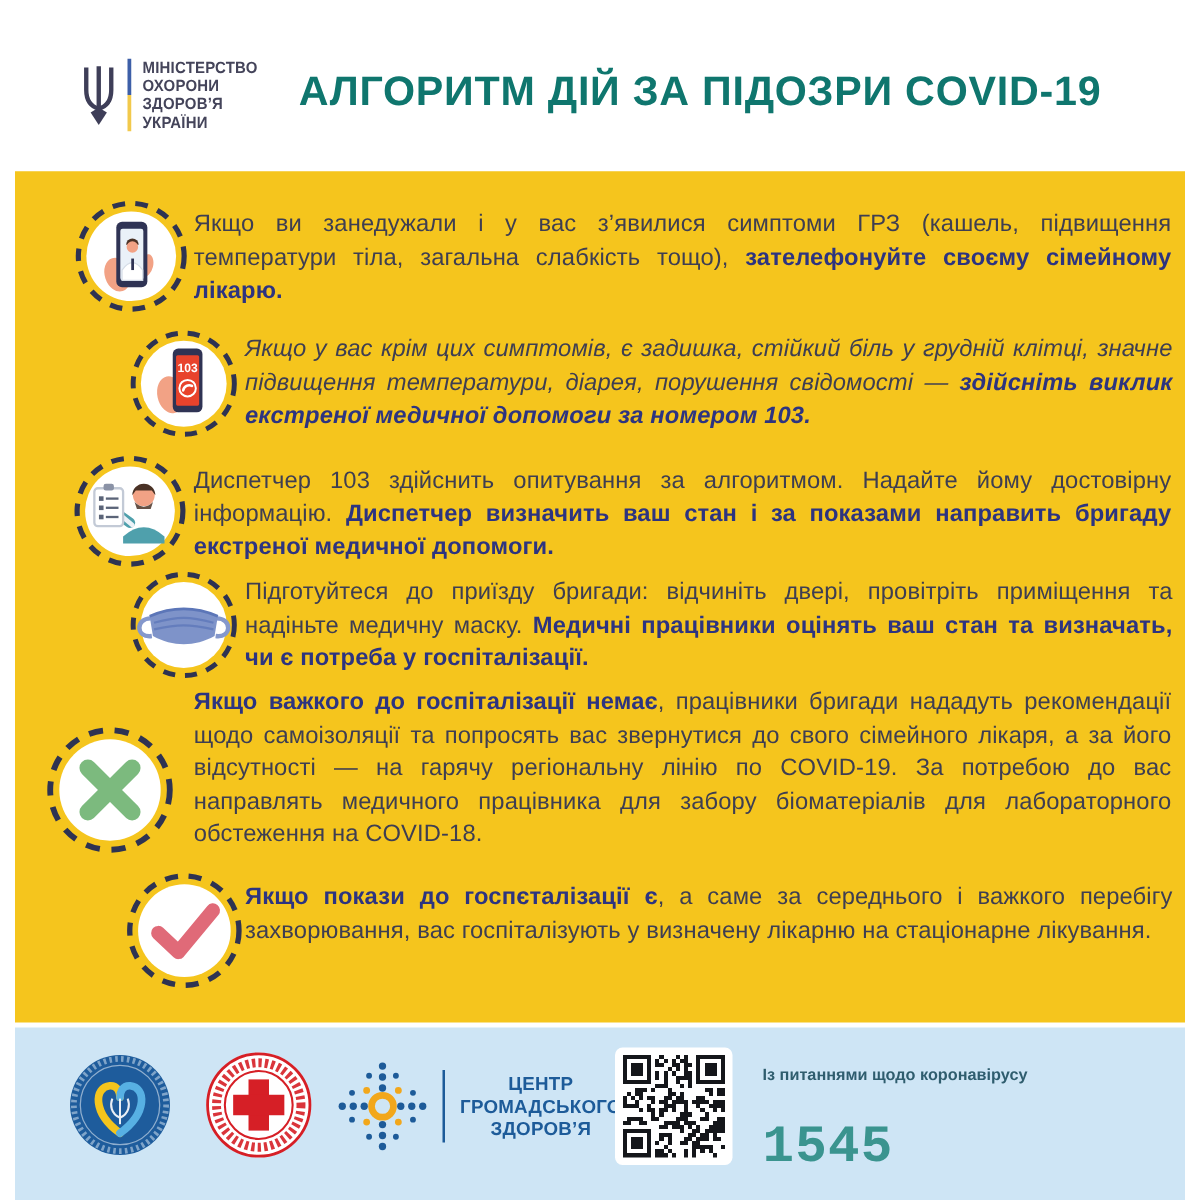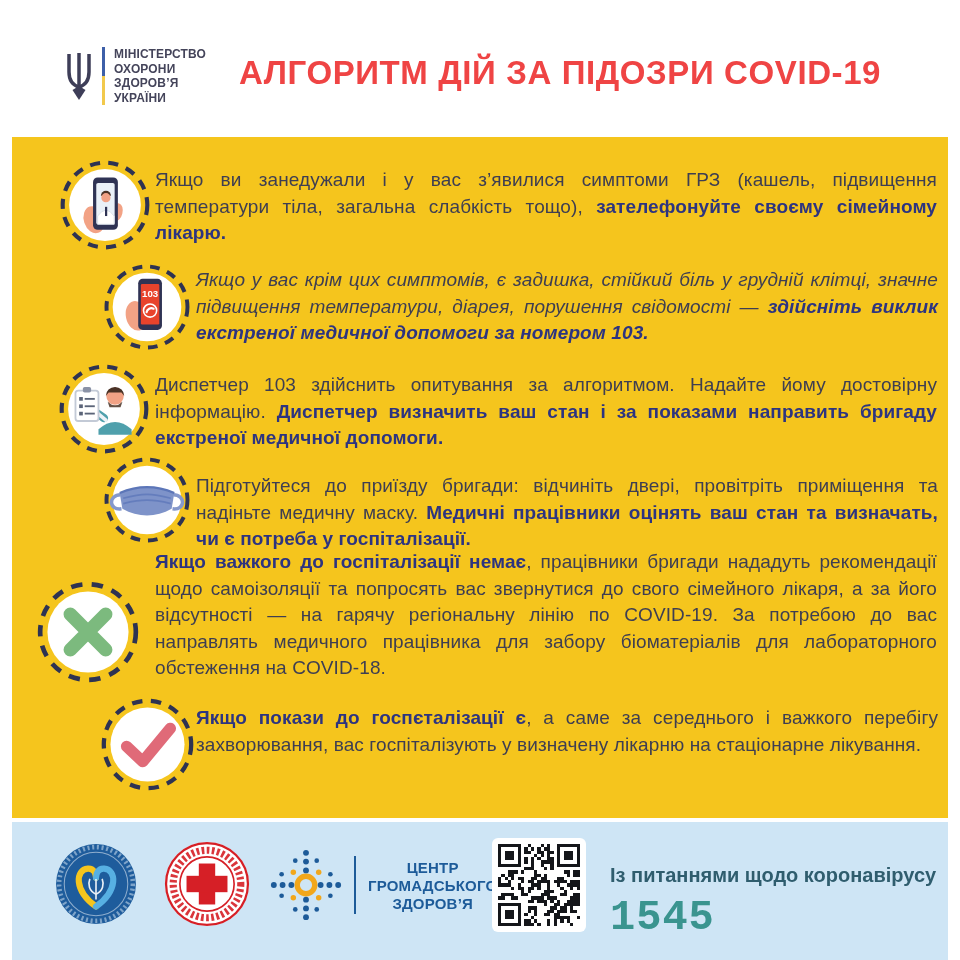--- a/index.html
+++ b/index.html
@@ -9,40 +9,40 @@
   }
   .abs{position:absolute;}
 
   
   .ministry{left:64px;top:44px;width:180px;height:64px;display:flex;align-items:center;}
   .trident{width:30px;height:58px;flex:0 0 auto;}
   .logo-bar{width:3px;height:58px;margin:0 9px 0 8px;flex:0 0 auto;display:flex;flex-direction:column;}
   .logo-bar .top{flex:1;background:#3D5FA8;}
   .logo-bar .bot{flex:1;background:#F2C94C;}
   .ministry-name{font-size:13px;font-weight:bold;color:#44445A;line-height:14.5px;letter-spacing:.2px;transform:scaleX(.92);transform-origin:left center;white-space:nowrap;}
-  .page-title{left:178px;top:54px;width:764px;text-align:center;font-size:33px;font-weight:800;color:#ef4444;letter-spacing:.6px;white-space:nowrap;}
+  .page-title{left:178px;top:54px;width:764px;text-align:center;font-size:33px;font-weight:800;color:#0f766e;letter-spacing:.6px;white-space:nowrap;}
 
   
   .yellow{left:12px;top:137px;width:936px;height:681px;background:#F5C51D;}
 
   .badge{position:absolute;}
   .badge svg{display:block;width:100%;height:100%;}
 
   .step-text{position:absolute;font-size:19px;line-height:26.5px;color:#3E3E52;text-align:justify;letter-spacing:.1px;}
   .step-text .bd{font-weight:bold;color:#2D3480;}
 
   
   .footer{left:12px;top:822px;width:936px;height:162px;background:#CEE5F5;text-align:center;}
   .f-logo{position:absolute;}
   .f-logo svg{display:block;width:100%;height:100%;}
   .cgz-divider{left:342px;top:34px;width:2px;height:58px;background:#1D5B99;}
   .cgz-text{left:356px;top:37px;font-size:15px;font-weight:bold;color:#1D5B99;line-height:18px;letter-spacing:.2px;}
   .qr-box{left:480px;top:16px;width:94px;height:94px;background:#ffffff;border-radius:6px;padding:6px;box-sizing:border-box;}
   .qr-box svg{display:block;width:100%;height:100%;}
-  .hotline{left:598px;top:26px;font-size:20px;font-weight:bold;color:#2F5D6E;line-height:23px;margin-top:16px;}
+  .hotline{left:598px;top:26px;font-size:13px;font-weight:bold;color:#2F5D6E;line-height:23px;}
   .hotline-number{left:598px;top:72px;font-size:42px;font-weight:800;color:#3A948F;letter-spacing:1px;font-family:Liberation Mono, monospace;}
 </style>
 </head>
 <body>
 
 <div class="abs ministry">
   <svg class="trident" viewBox="0 0 60 100">
     <g fill="none" stroke="#3E3E58" stroke-width="7">
       <path d="M10 6 V42 Q10 66 30 72 Q50 66 50 42 V6"></path>
       <path d="M30 4 V72"></path>
@@ -133,21 +133,21 @@
     <circle cx="50" cy="50" r="39" fill="#ffffff"></circle>
     <path d="M20 44 C6 44 6 62 21 60" fill="none" stroke="#8598CC" stroke-width="4"></path>
     <path d="M80 44 C94 44 94 62 79 60" fill="none" stroke="#8598CC" stroke-width="4"></path>
     <path d="M19 42 C40 33 60 33 81 42 L78 60 C60 70 40 70 22 60 Z" fill="#7E93C9"></path>
     <path d="M19 42 C40 33 60 33 81 42" fill="none" stroke="#5C76B8" stroke-width="2.5"></path>
     <path d="M23 48 C45 42 55 42 77 48" fill="none" stroke="#5C76B8" stroke-width="2" opacity=".75"></path>
     <path d="M23 54 C45 49 55 49 77 54" fill="none" stroke="#5C76B8" stroke-width="2" opacity=".75"></path>
   </svg>
 </div>
 
-<div class="step-text" style="left:196px;top:461px;width:742px;margin-top:12px;">
+<div class="step-text" style="left:196px;top:461px;width:742px;">
   <span>Підготуйтеся до приїзду бригади: відчиніть двері, провітріть приміщення та надіньте медичну маску. </span><span class="bd">Медичні працівники оцінять ваш стан та визначать, чи є потреба у госпіталізації.</span>
 </div>
 
 <div class="badge" style="left:36px;top:580px;width:104px;height:104px;">
   <svg viewBox="0 0 100 100">
     <circle cx="50" cy="50" r="46" fill="none" stroke="#2E3352" stroke-width="4.5" stroke-dasharray="11 9"></circle>
     <circle cx="50" cy="50" r="39" fill="#ffffff"></circle>
     <path d="M33 33 L67 67 M67 33 L33 67" stroke="#7CBA7E" stroke-width="13" stroke-linecap="round"></path>
   </svg>
 </div>

